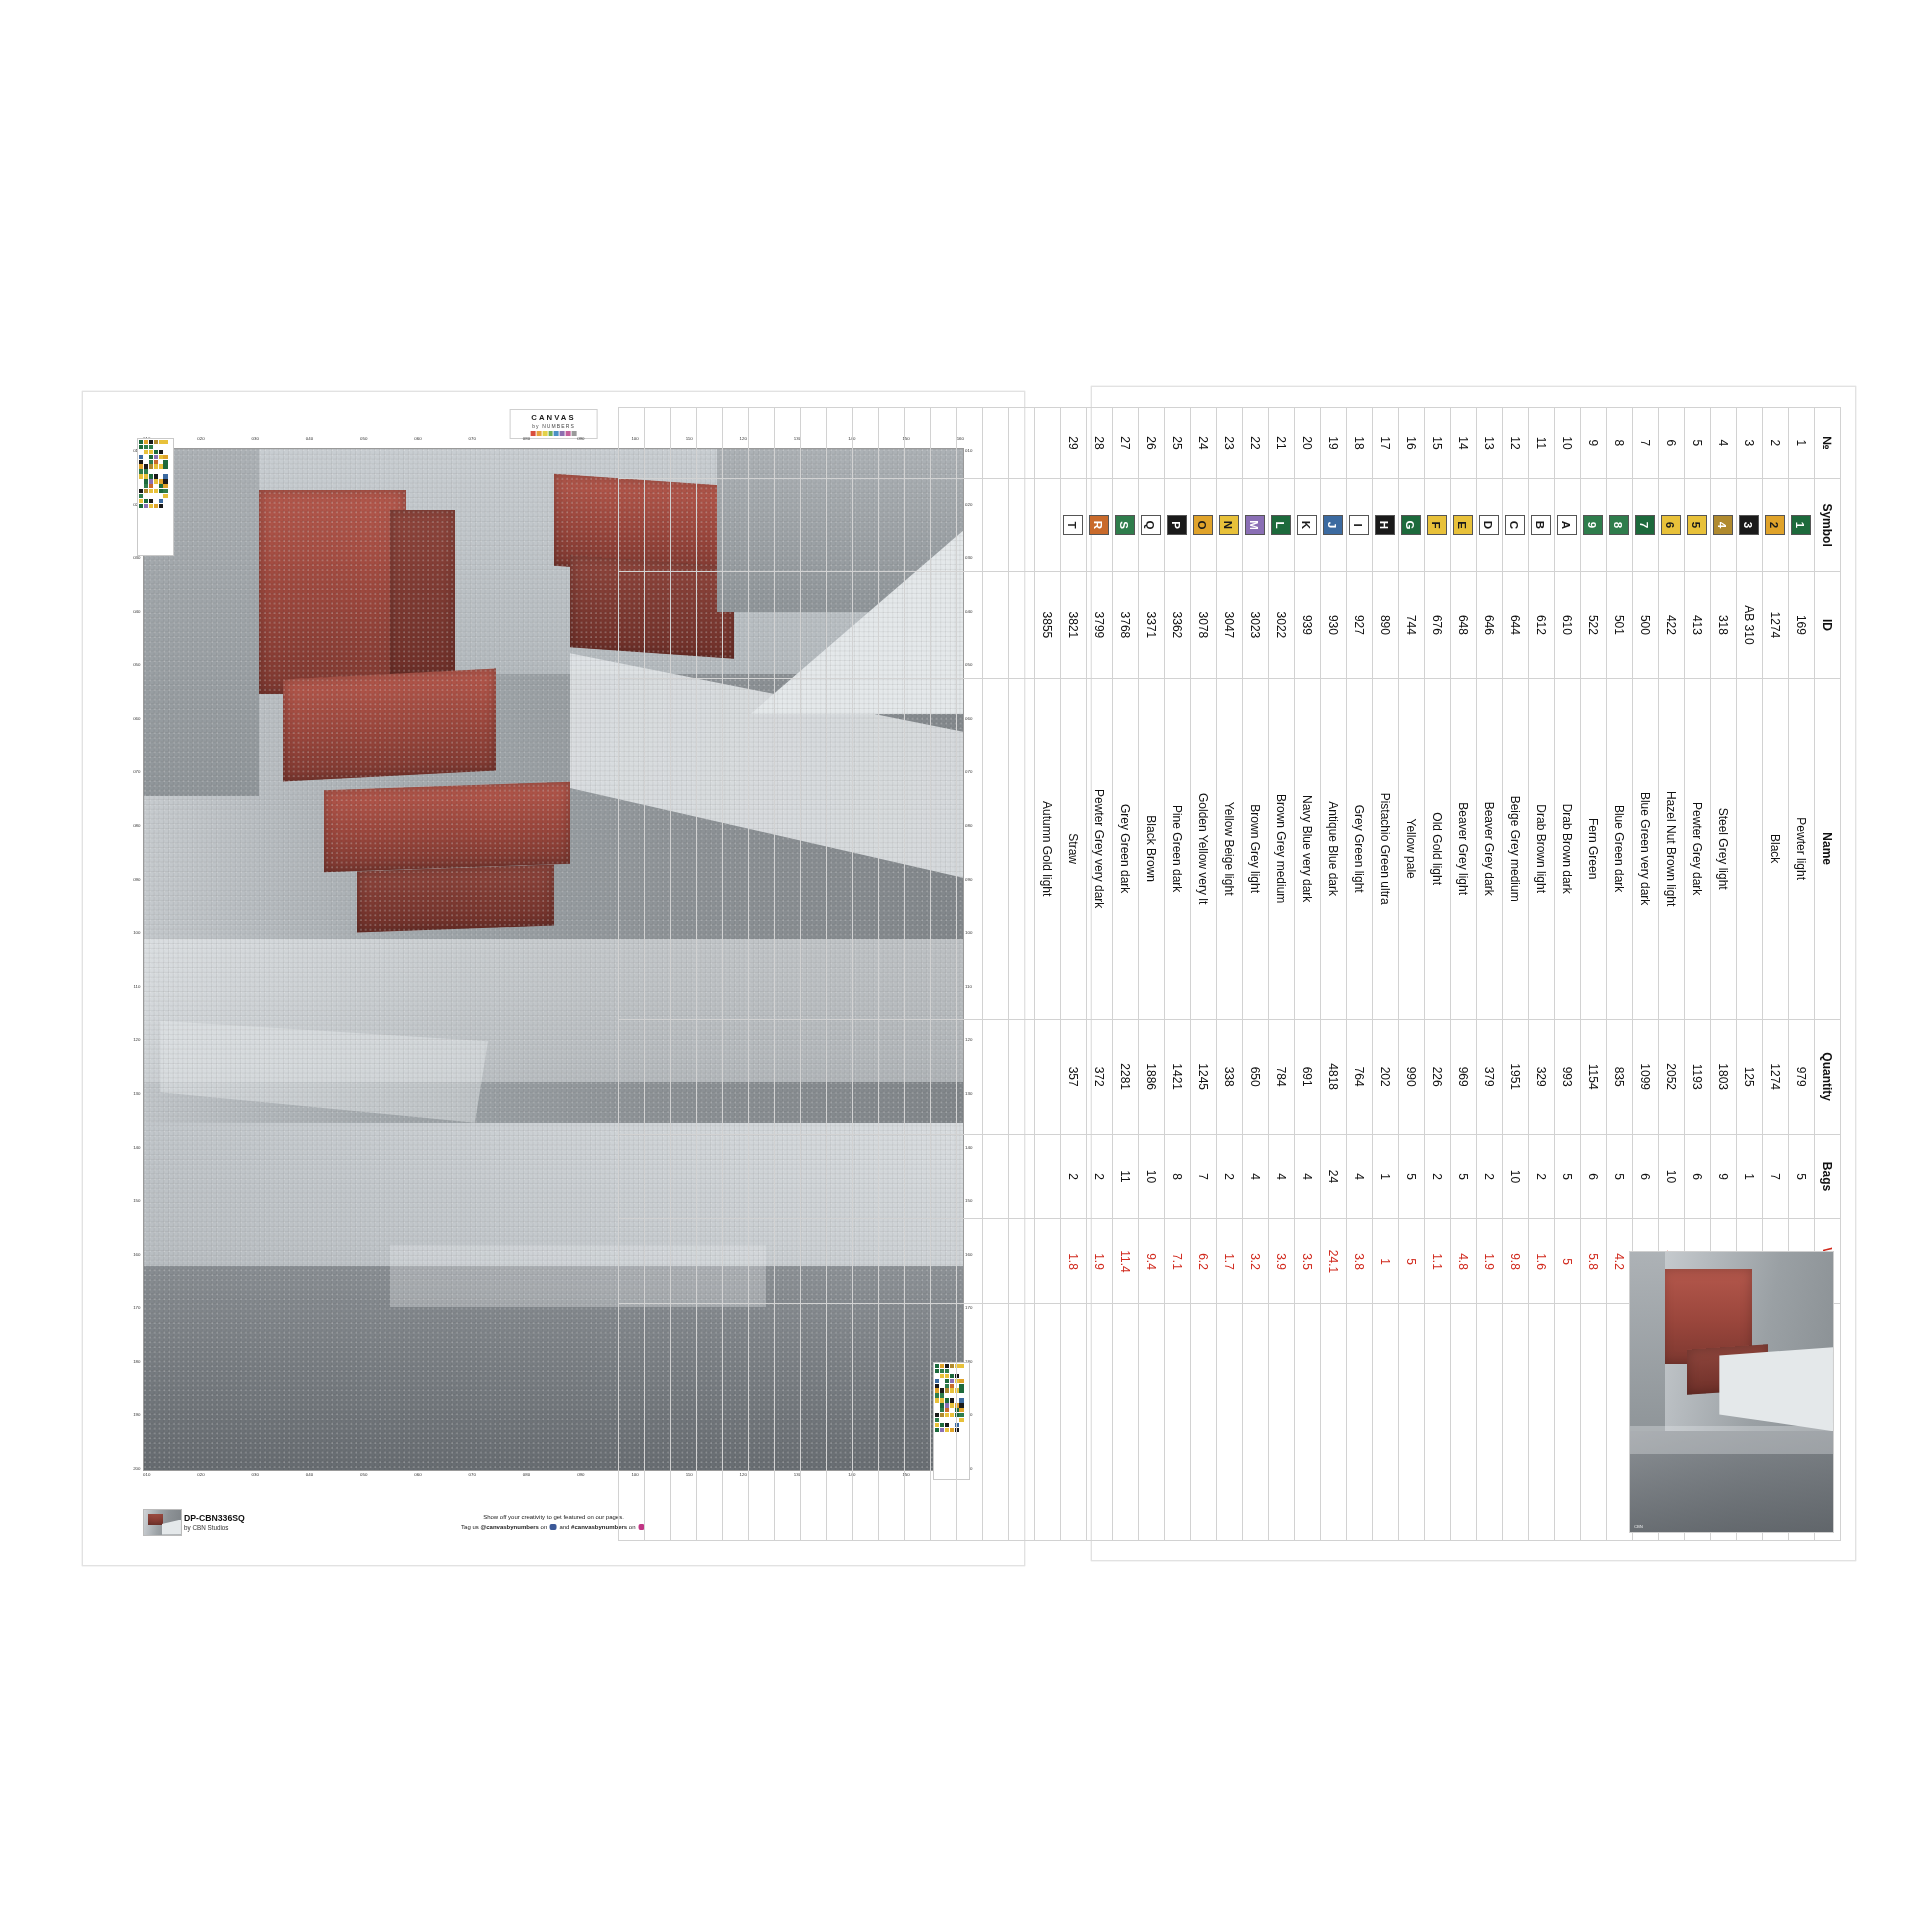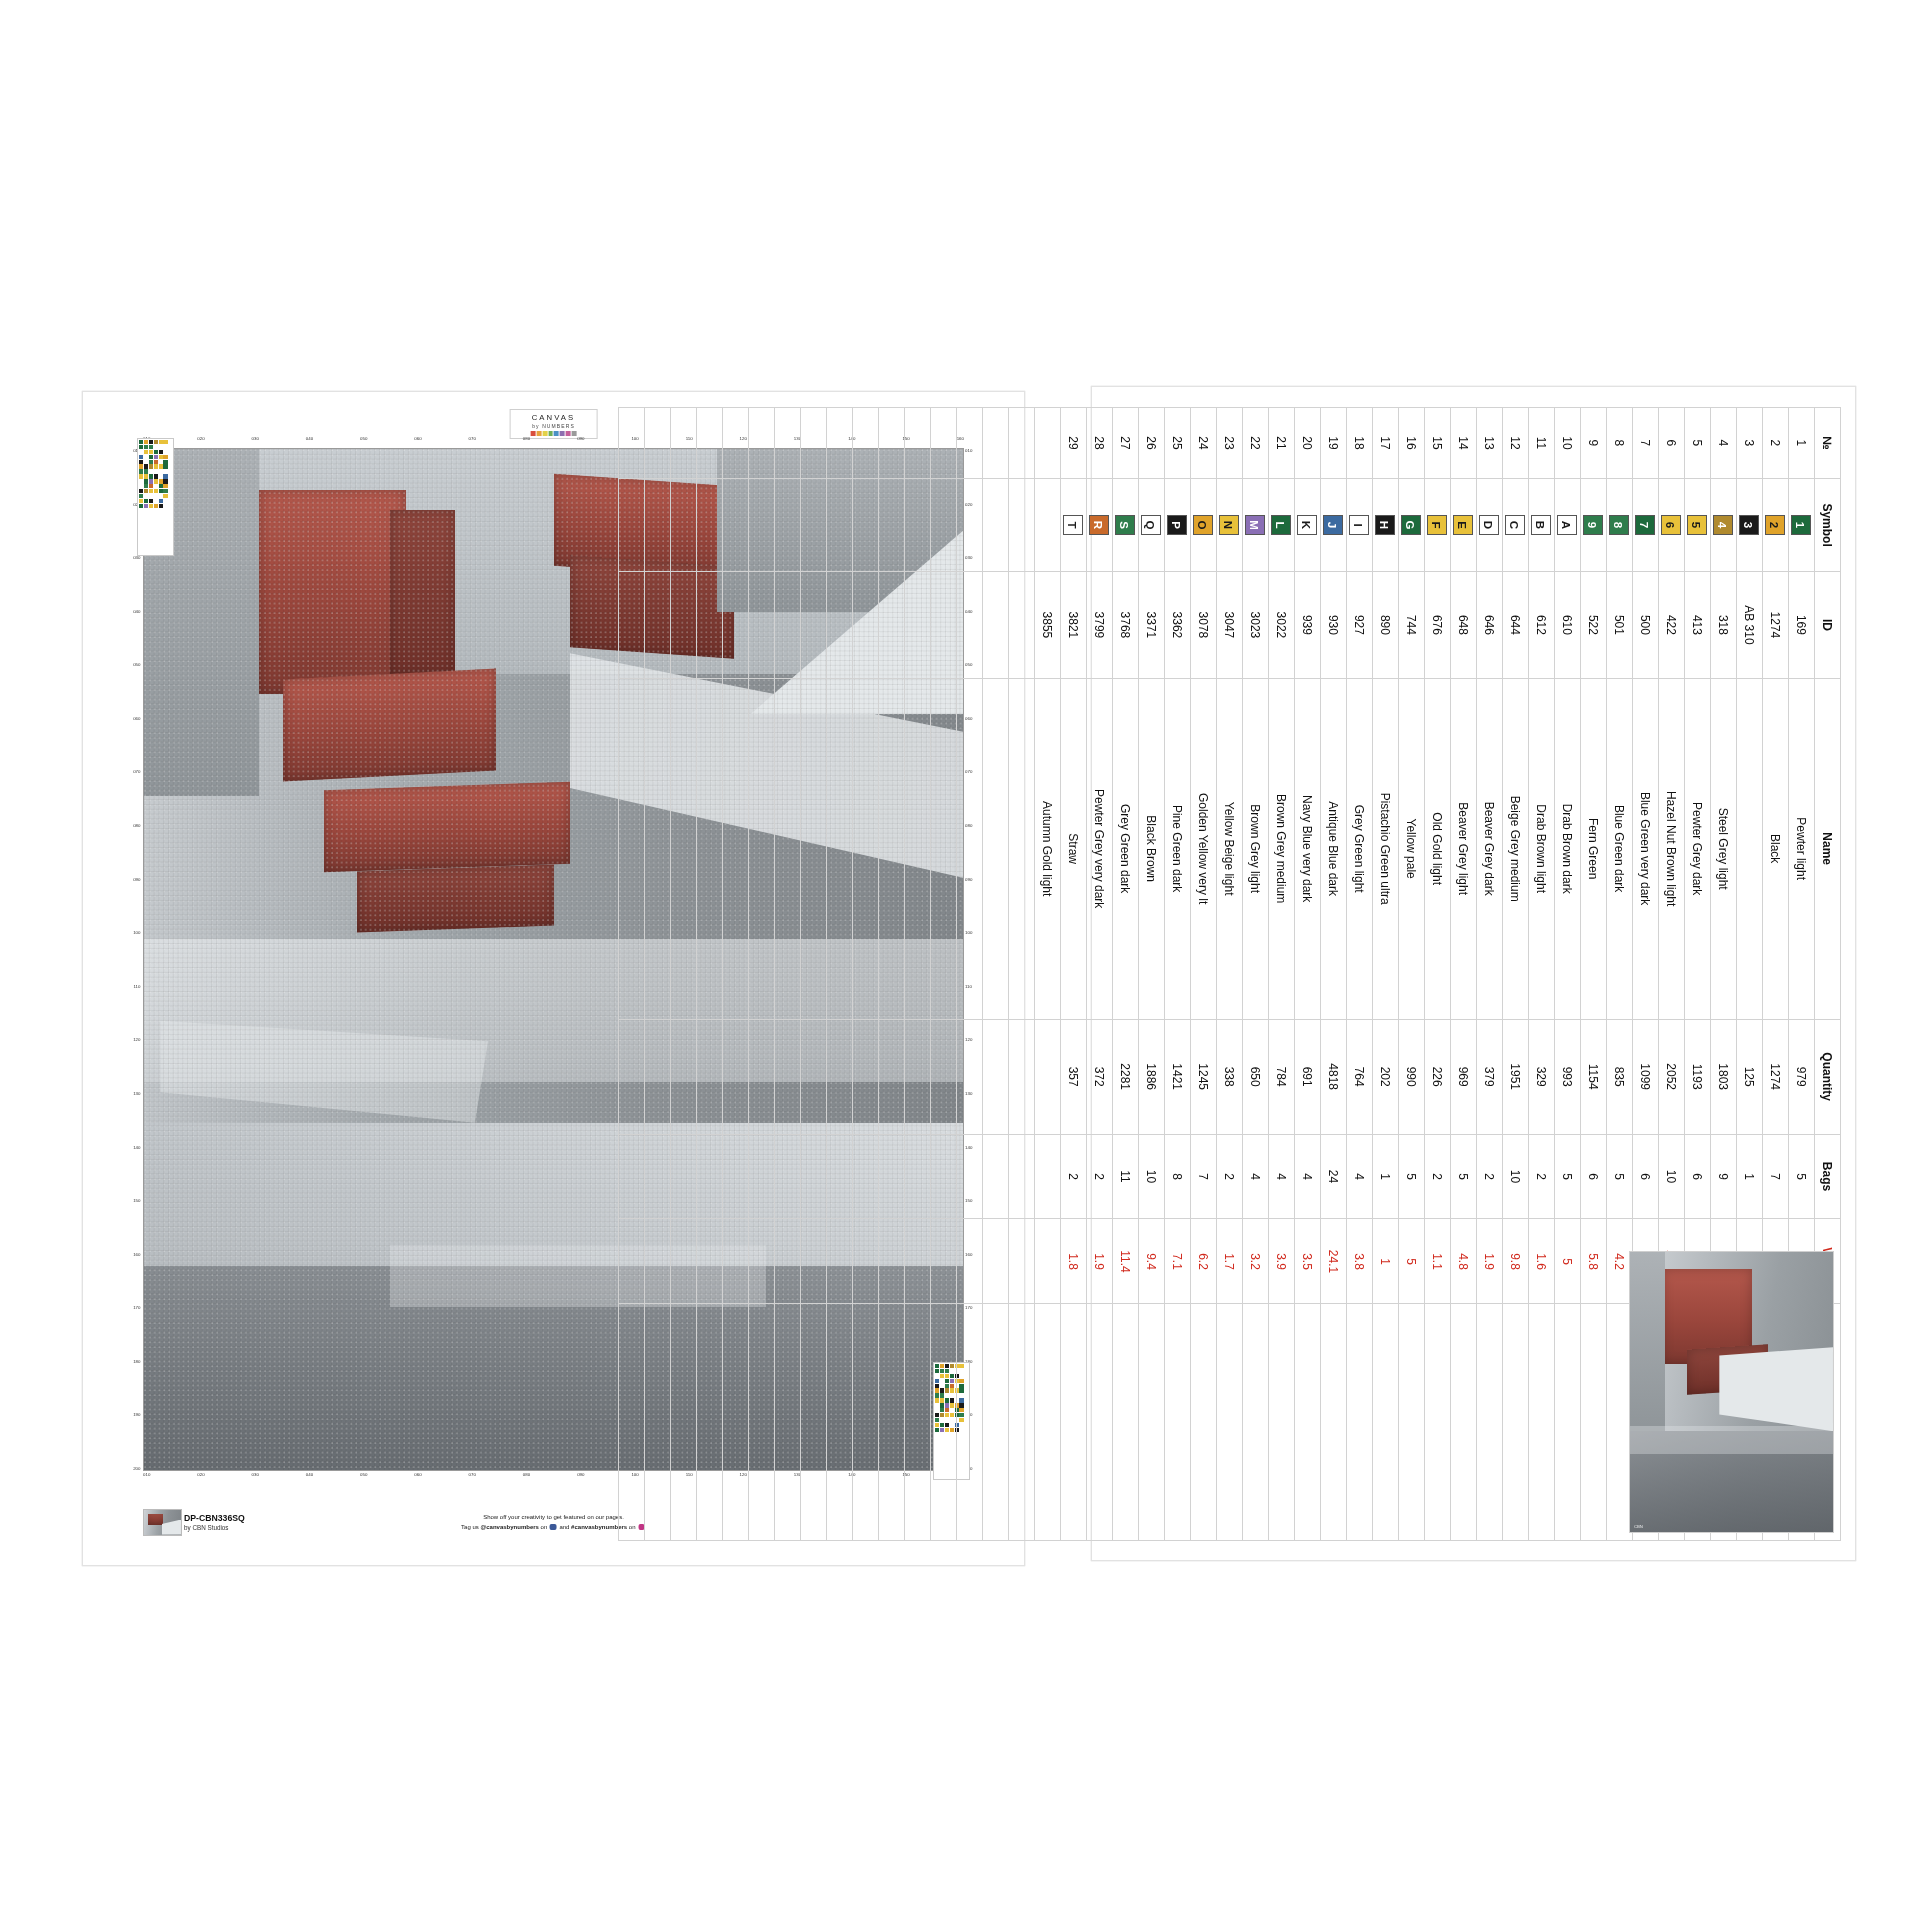--- a/index.html
+++ b/index.html
@@ -49,21 +49,21 @@
     width: 83px;
     text-align: center;
     border: 1px solid #cfcfcf;
     padding: 2.9px 1.9px 1.9px 1.9px;
     background: #fff;
   }
   .brand .b1 {
     font-size: 7.7px;
     letter-spacing: 2.1px;
     color: #1b1b1b;
-    font-weight: 400;
+    font-weight: 700;
   }
   .brand .b2 {
     font-size: 5px;
     letter-spacing: 1.1px;
     color: #444;
     margin-top: 1px;
   }
   .brand .swatches {
     display: flex;
     justify-content: center;

